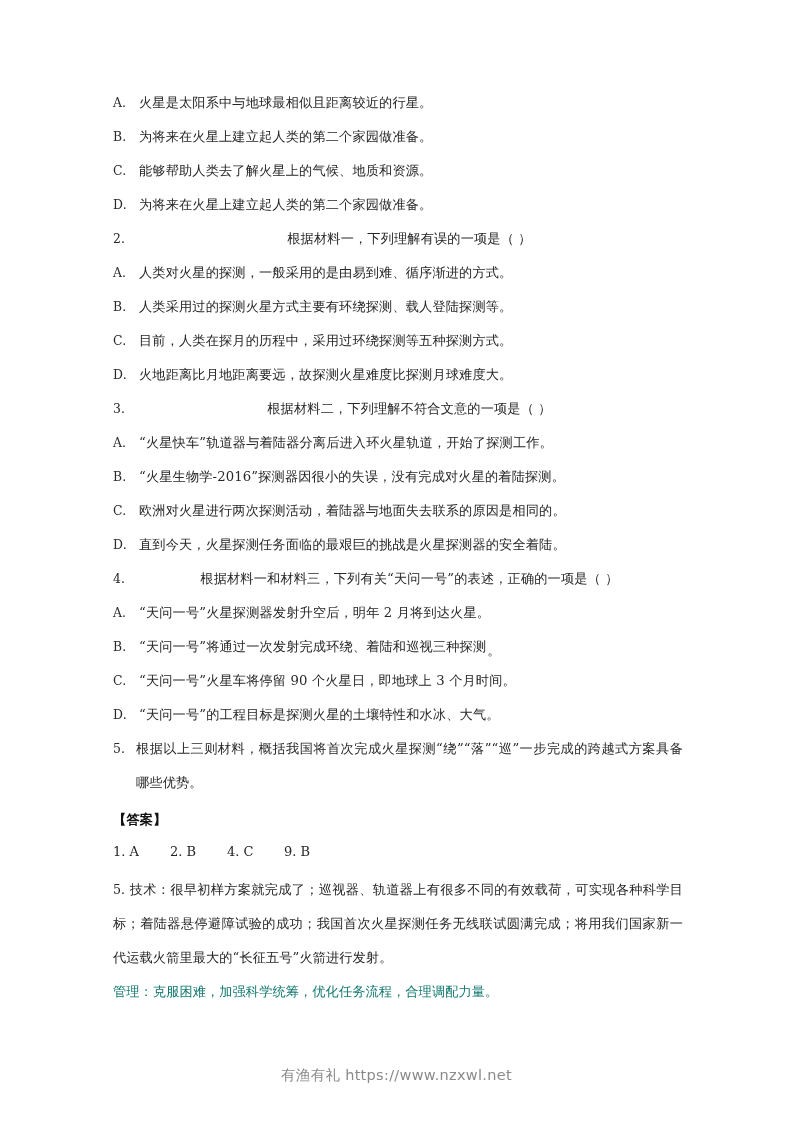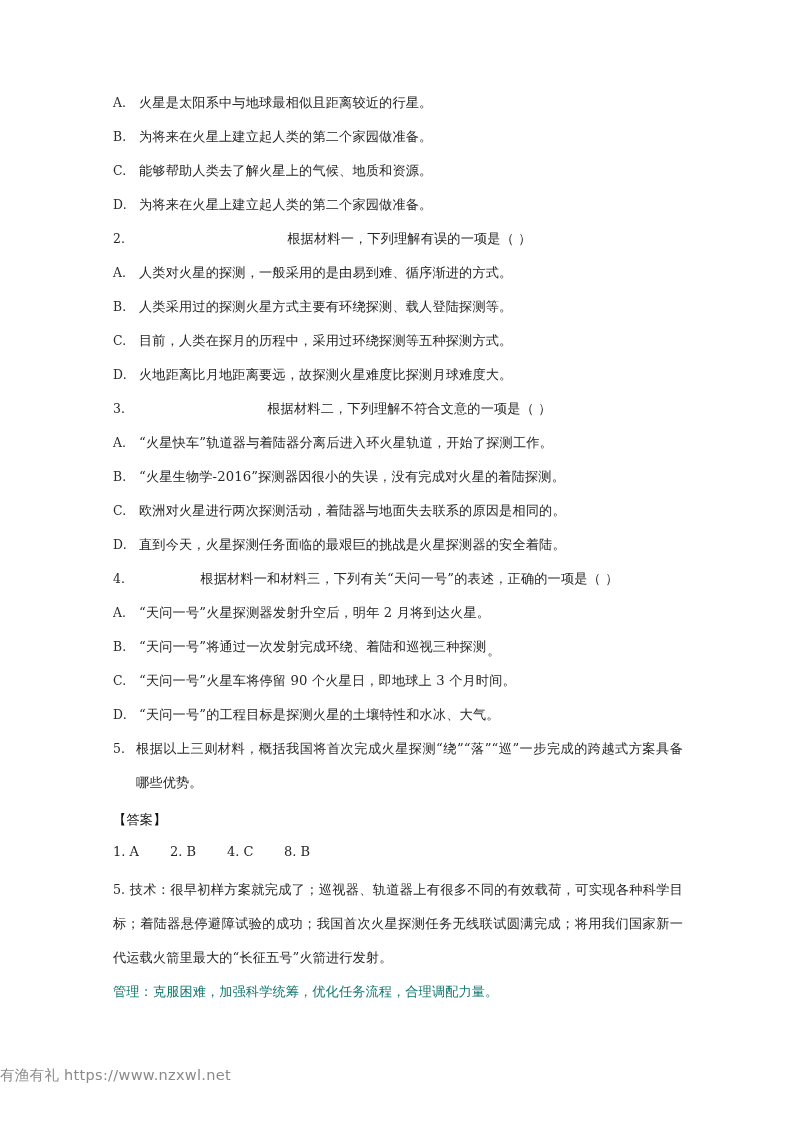--- a/index.html
+++ b/index.html
@@ -82,21 +82,21 @@
     flex: 1 1 auto;
     text-align: justify;
     text-justify: inter-ideograph;
     white-space: normal;
   }
 
   
   .ans-head {
     font-size: 13.2px;
     line-height: 34px;
-    font-weight: normal;
+    font-weight: bold;
     color: #111111;
     letter-spacing: 0.2px;
   }
 
   
   .ans-keys {
     font-size: 13px;
     line-height: 30px;
     color: #262626;
     display: flex;
@@ -129,21 +129,21 @@
   
   .gap-sm { height: 3px; }
   .gap-md { height: 6px; }
 
   
   .watermark {
     position: absolute;
     left: 0;
     top: 1066px;
     width: 793px;
-    text-align: left;
+    text-align: center;
     font-family: "DejaVu Sans", "Liberation Sans", sans-serif;
     font-size: 14.5px;
     color: #8a8a8a;
     letter-spacing: 0.3px;
     white-space: nowrap;
   }
 
   
   .dropped-period {
     display: inline-block;
@@ -254,21 +254,21 @@
     <div class="gap-sm"></div>
 
     <div>
 
       <div class="ans-head">【答案】</div>
 
       <div class="ans-keys">
         <span class="key">1. A</span>
         <span class="key">2. B</span>
         <span class="key">4. C</span>
-        <span class="key">8. B</span>
+        <span class="key">9. B</span>
       </div>
 
       <div class="gap-md"></div>
 
       <div class="ans-para"><span class="lead">5.</span>&nbsp;<span>技术：很早初样方案就完成了；巡视器、轨道器上有很多不同的有效载荷，可实现各种科学目标；着陆器悬停避障试验的成功；我国首次火星探测任务无线联试圆满完成；将用我们国家新一代运载火箭里最大的“长征五号”火箭进行发射。</span></div>
 
       <div class="ans-line">管理：克服困难，加强科学统筹，优化任务流程，合理调配力量。</div>
 
     </div>
 

